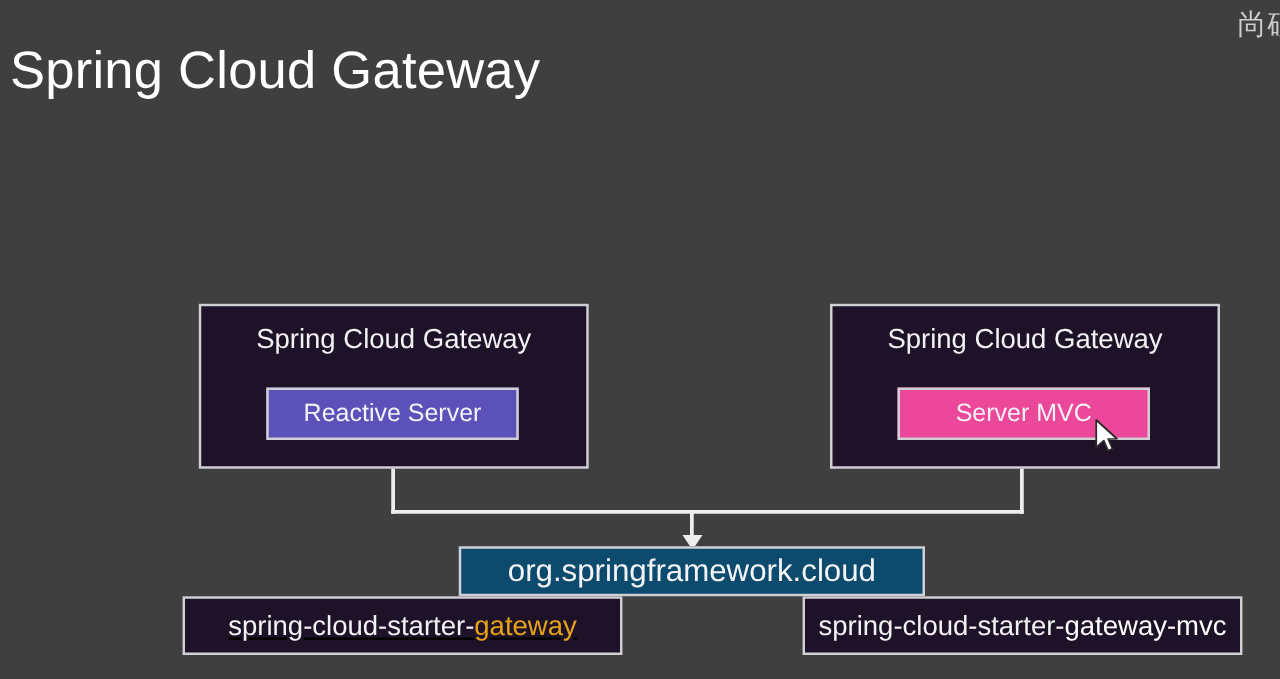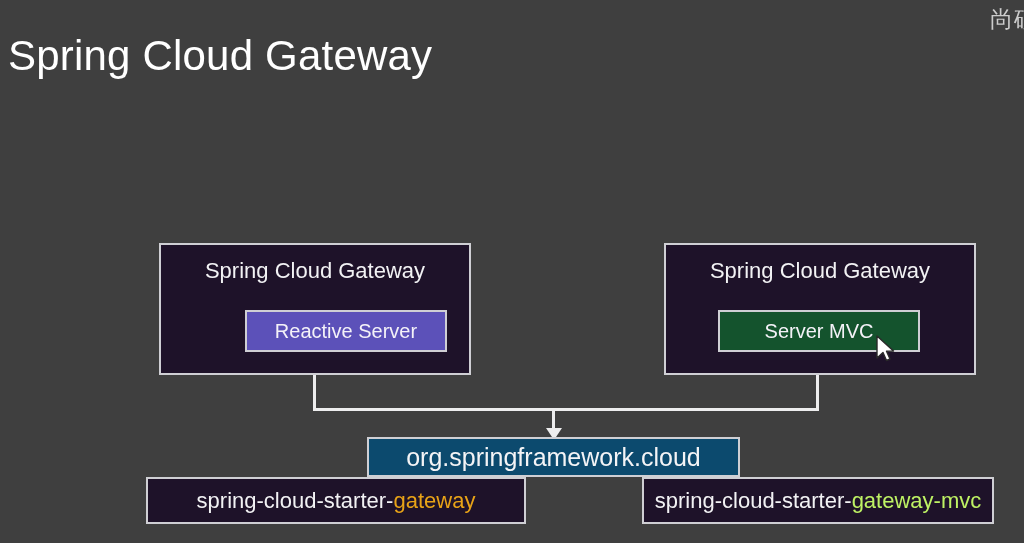--- a/index.html
+++ b/index.html
@@ -140,21 +140,21 @@
     position: absolute;
     height: 47px;
     background: #1e1229;
     border: 2px solid #cfcfd4;
     box-sizing: border-box;
     display: flex;
     align-items: center;
     justify-content: center;
     z-index: 4;
   }
-  #artifact-left  { left: 146px; top: 477px; width: 380px; }
+  #artifact-left  { left: 146px; top: 477px; width: 352px; text-decoration: underline; }
   #artifact-right { left: 642px; top: 477px; width: 352px; }
   .artifact .txt {
     font-size: 22px;
     line-height: 28px;
     color: #f2f2f4;
     white-space: nowrap;
   }
   .artifact .hl { color: #e8a317; }
 
   
@@ -172,43 +172,43 @@
 <body style="background: rgb(63, 63, 63);">
 
 <div id="slide" style="background: rgb(63, 63, 63);">
 
   <div class="slide-title">Spring Cloud Gateway</div>
 
   <div class="watermark">尚硅</div>
 
   <div class="panel" id="panel-left">
     <div class="panel-title">Spring Cloud Gateway</div>
-    <div class="panel-chip chip-reactive" style="background: rgb(92, 81, 185); margin-left: 32px;">Reactive Server</div>
+    <div class="panel-chip chip-reactive" style="background: rgb(92, 81, 185);">Reactive Server</div>
   </div>
 
   <div class="panel" id="panel-right">
     <div class="panel-title">Spring Cloud Gateway</div>
-    <div class="panel-chip chip-mvc" style="background: #14532d;">Server MVC</div>
+    <div class="panel-chip chip-mvc" style="background: #ec4899;">Server MVC</div>
   </div>
 
   <div class="line" id="conn-left-v"></div>
   <div class="line" id="conn-right-v"></div>
   <div class="line" id="conn-h"></div>
   <div class="line" id="conn-down-v"></div>
   <div id="conn-arrow"></div>
 
   <div id="pkg-box">
     <span class="pkg-label">org.springframework.cloud</span>
   </div>
 
   <div class="artifact" id="artifact-left">
     <span class="txt"><span>spring-cloud-starter-</span><span class="hl" style="color: rgb(232, 163, 23);">gateway</span></span>
   </div>
 
   <div class="artifact" id="artifact-right">
-    <span class="txt"><span>spring-cloud-starter-</span><span class="hl" style="color: #bef264;">gateway-mvc</span></span>
+    <span class="txt"><span>spring-cloud-starter-</span><span class="hl" style="color: #ffffff;">gateway-mvc</span></span>
   </div>
 
   <svg id="cursor" viewBox="0 0 22 30">
     <path d="M3 2 L3 24 L9 18.5 L12.5 26.5 L16 25 L12.5 17.2 L19.5 17 Z" fill="#ffffff" stroke="#2a2a2a" stroke-width="1.4" stroke-linejoin="round"></path>
   </svg>
 
 </div>
 
 </body></html>

